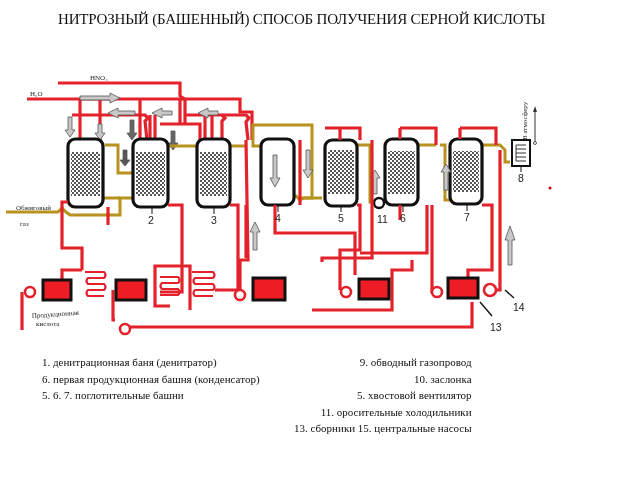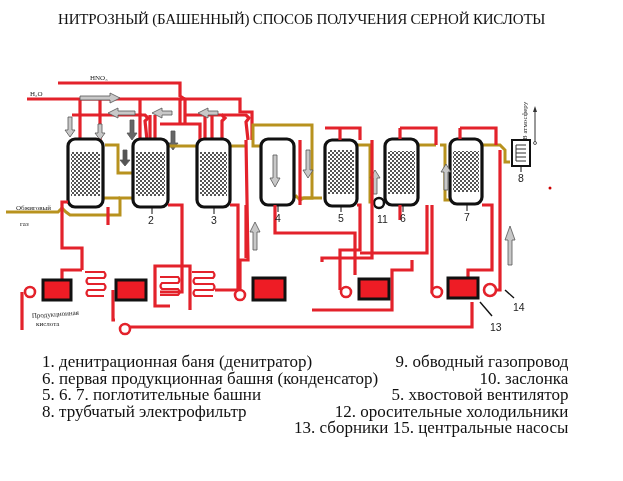--- a/index.html
+++ b/index.html
@@ -1,20 +1,20 @@
 <!DOCTYPE html>
 <html><head>
 <meta charset="utf-8">
 <style>
   html, body { margin: 0; padding: 0; background: #ffffff; }
   body { width: 623px; height: 481px; position: relative; overflow: hidden;
          font-family: "Liberation Serif", serif; color: #111; }
   #title { position: absolute; left: 58px; top: 11px; font-size: 15px; letter-spacing: -0.2px; white-space: nowrap; }
   svg#scheme { position: absolute; left: 0; top: 0; }
-  .legend { position: absolute; font-size: 17px; line-height: 16.6px; white-space: nowrap; }
+  .legend { position: absolute; font-size: 11px; line-height: 16.6px; white-space: nowrap; }
   #legend-left { left: 42px; top: 354px; }
   #legend-right { left: 294px; top: 354px; text-align: right; }
   .legend div { margin: 0; }
   .red { stroke: #e3222b; fill: none; stroke-width: 3.2; stroke-linejoin: miter; }
   .gold { stroke: #b8921e; fill: none; stroke-width: 3; }
   .tower { fill: #fff; stroke: #111; stroke-width: 3.2; }
   .packing { fill: url(#checker); }
   .num { font-family: "Liberation Sans", sans-serif; font-size: 10.5px; fill: #222; }
   .small { font-family: "Liberation Serif", serif; font-size: 7px; fill: #222; }
   .arrow { fill: #c8c8c8; stroke: #555; stroke-width: 0.8; }
@@ -210,21 +210,20 @@
   <text class="num" x="464" y="221">7</text>
   <text class="num" x="518" y="182">8</text>
   <text class="num" x="490" y="331">13</text>
   <text class="num" x="513" y="311">14</text>
 </svg>
 
 <div id="legend-left" class="legend">
   <div>1. денитрационная баня (денитратор)</div>
   <div>6. первая продукционная башня (конденсатор)</div>
   <div>5. 6. 7. поглотительные башни</div>
-  <div>8. трубчатый электрофильтр</div>
 </div>
 <div id="legend-right" class="legend">
   <div>9. обводный газопровод</div>
   <div>10. заслонка</div>
   <div>5. хвостовой вентилятор</div>
-  <div>12. оросительные холодильники</div>
+  <div>11. оросительные холодильники</div>
   <div>13. сборники 15. центральные насосы</div>
 </div>
 
 </body></html>

